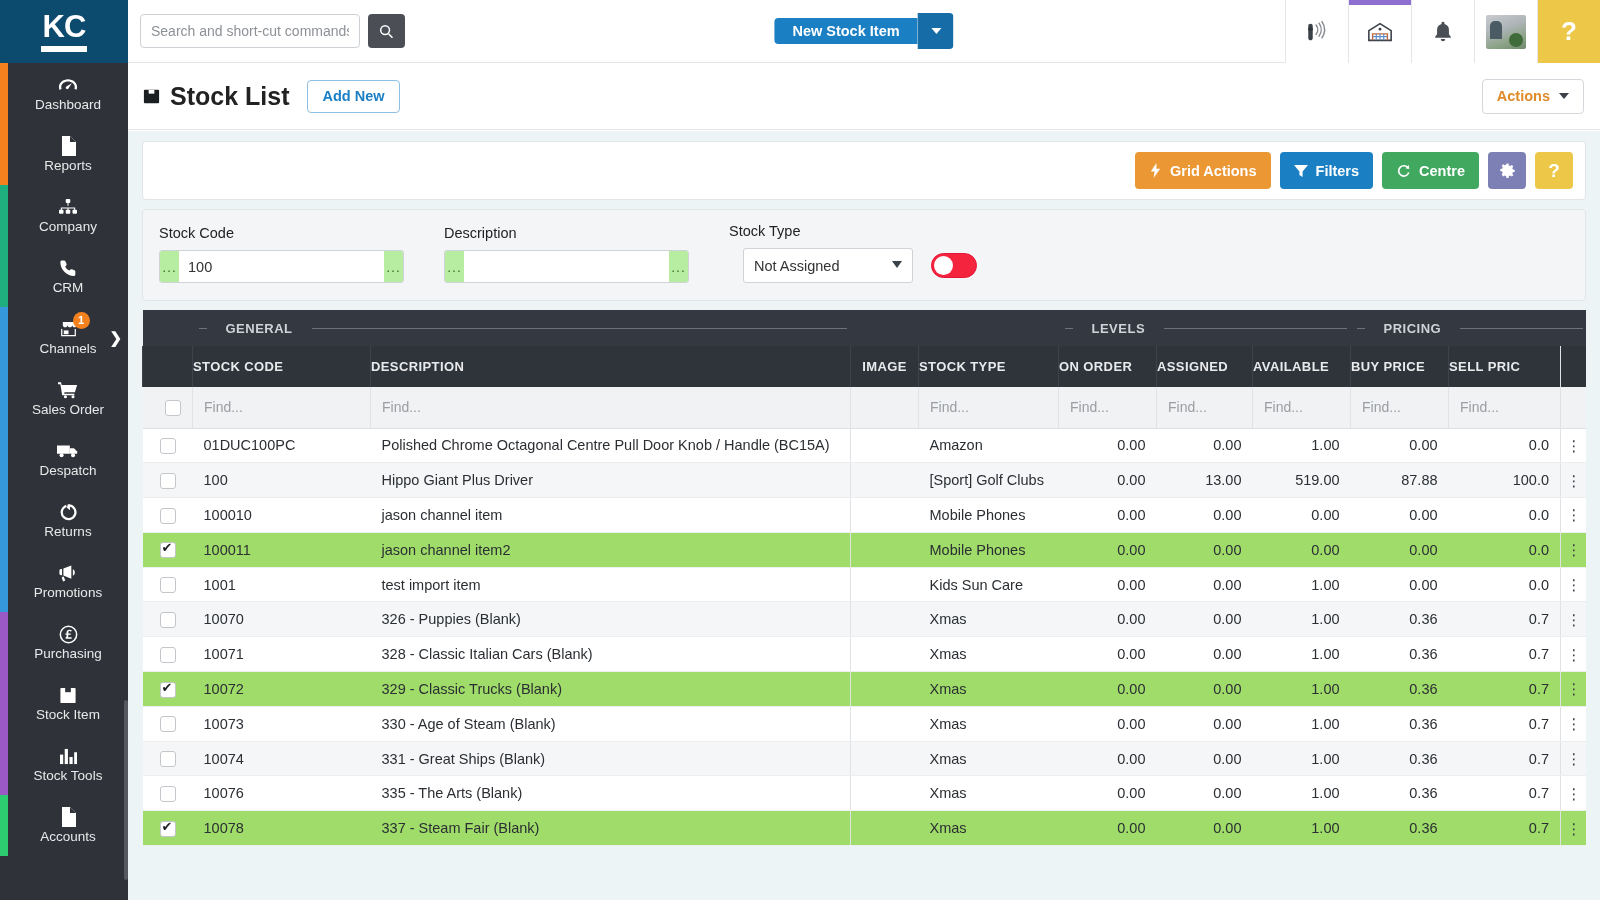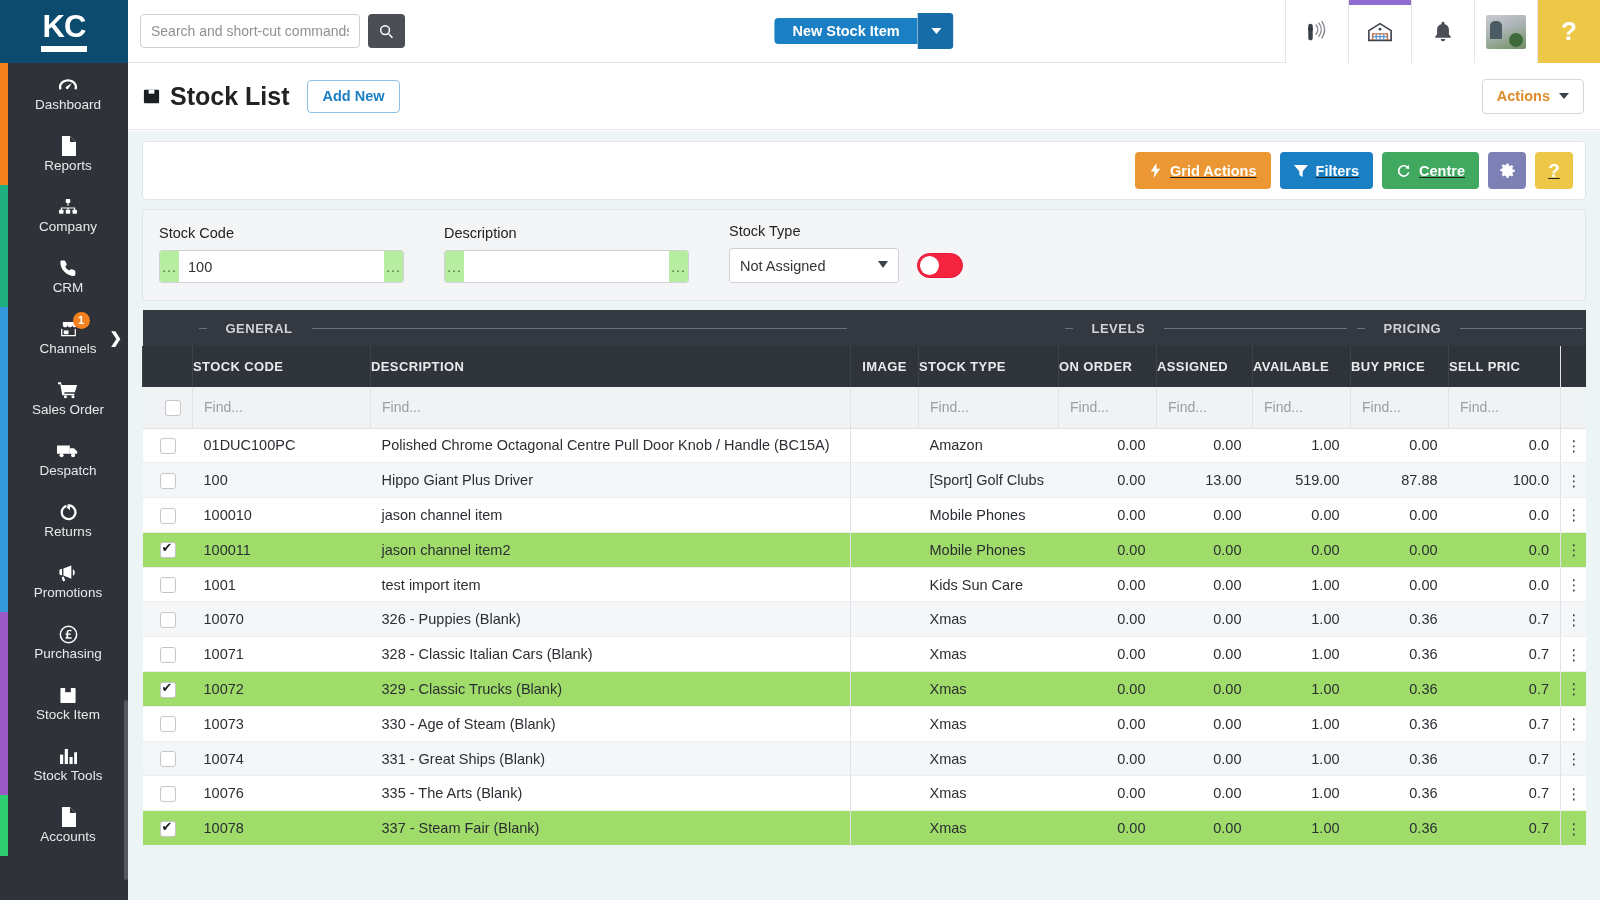--- a/index.html
+++ b/index.html
@@ -177,21 +177,21 @@
   
   .content {
     position: absolute; left: 0; right: 0; top: 131px; bottom: 0;
     background: #edf4f6;
     padding: 10px 14px 0 14px;
     overflow: hidden;
   }
   .card {
     background: #fff; border: 1px solid #e1e5e8; border-radius: 4px;
   }
-  .toolbar-card { padding: 10px 12px; display: flex; justify-content: flex-end; gap: 9px; text-decoration: underline; }
+  .toolbar-card { padding: 10px 12px; display: flex; justify-content: flex-end; gap: 9px; }
   .tb-btn {
     height: 37px; border: none; border-radius: 4px; cursor: pointer;
     color: #fff; font-size: 14.5px; font-weight: bold;
     display: flex; align-items: center; gap: 8px; padding: 0 14px;
     font-family: "Liberation Sans", sans-serif;
   }
   .tb-orange { background: #eb9834; }
   .tb-blue   { background: #1b7fc4; }
   .tb-green  { background: #41a85f; }
   .tb-purple { background: #7d80b5; width: 38px; padding: 0; justify-content: center; }
@@ -210,21 +210,21 @@
   .ig-addon {
     width: 34px; background: #b6eda0; display: flex; align-items: center;
     justify-content: center; color: #3e6b2c; font-size: 14px; cursor: pointer;
     letter-spacing: 1px;
   }
   .ig-input {
     flex: 1; border: none; outline: none; padding: 0 9px;
     font-size: 14.5px; color: #333; background: #fff;
     font-family: "Liberation Sans", sans-serif;
   }
-  .sel-wrap { position: relative; width: 170px; }
+  .sel-wrap { position: relative; width: 170px; margin-left: 14px; }
   .sel {
     width: 170px; height: 35px; border: 1px solid #cfd3d7; border-radius: 3px;
     background: #fff; padding: 0 28px 0 10px; font-size: 14.5px; color: #333;
     appearance: none; outline: none;
     font-family: "Liberation Sans", sans-serif; cursor: pointer;
   }
   .sel-chev {
     position: absolute; right: 11px; top: 13px; width: 0; height: 0;
     border-left: 5px solid transparent; border-right: 5px solid transparent;
     border-top: 7px solid #3b4148; pointer-events: none;

